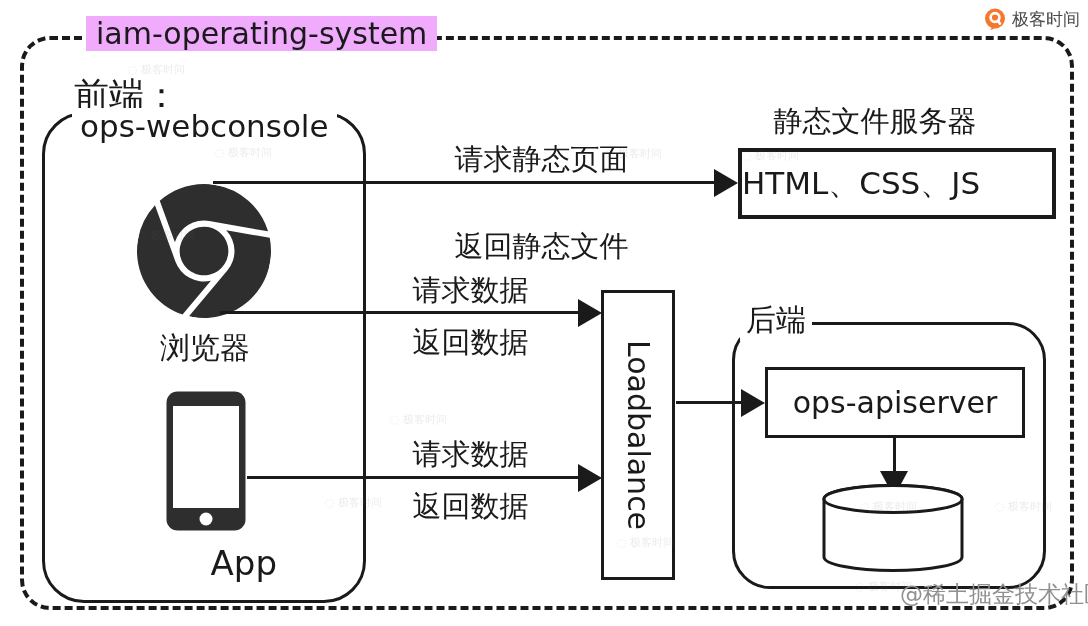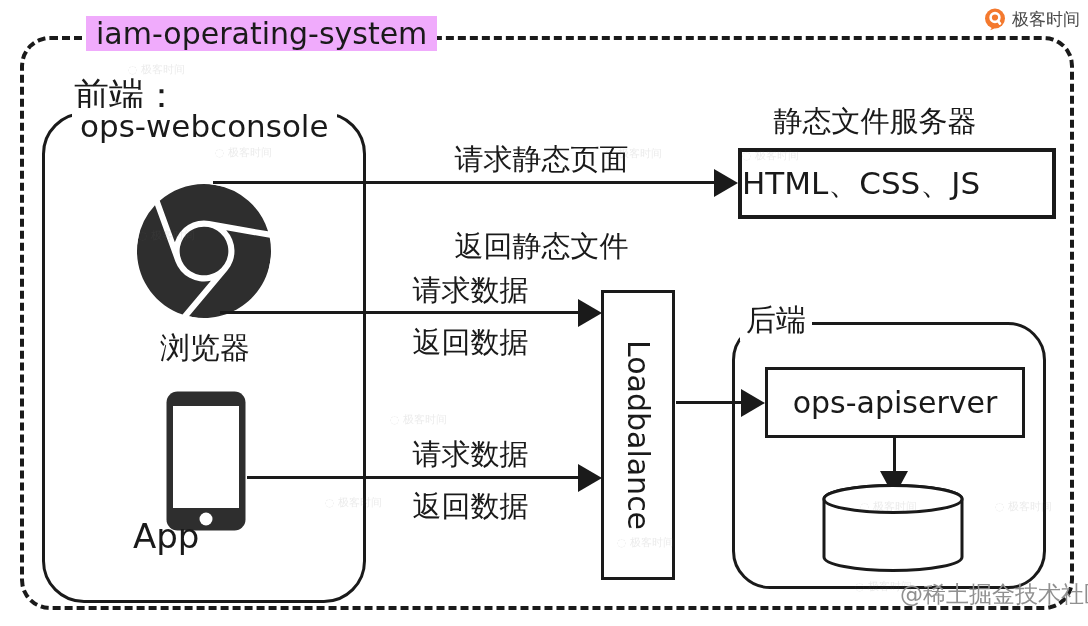--- a/index.html
+++ b/index.html
@@ -19,21 +19,21 @@
   }
 
   
   .frontend-label{left:74px;top:72px;font-size:35px;white-space:nowrap;text-decoration:underline;}
   .webconsole-box{
     left:42px;top:112px;width:318px;height:485px;
     border:3px solid #1a1a1a;border-radius:42px;background:transparent;
   }
   .webconsole-title{left:72px;top:108px;font-size:31px;background:#fff;padding:0 8px;white-space:nowrap;}
   .browser-label{left:133px;top:328px;width:144px;text-align:center;font-size:30px;}
-  .app-label{left:133px;top:516px;width:144px;text-align:left;font-size:34px;}
+  .app-label{left:133px;top:543px;width:144px;text-align:right;font-size:34px;}
 
   
   .flow-label{font-size:29px;text-align:center;white-space:nowrap;}
 
   
   .hline{height:3px;background:#1a1a1a;}
   .vline{width:3px;background:#1a1a1a;}
   .arrow-right{width:0;height:0;border-top:14px solid transparent;border-bottom:14px solid transparent;border-left:24px solid #1a1a1a;}
   .arrow-down{width:0;height:0;border-left:14px solid transparent;border-right:14px solid transparent;border-top:26px solid #1a1a1a;}
 

